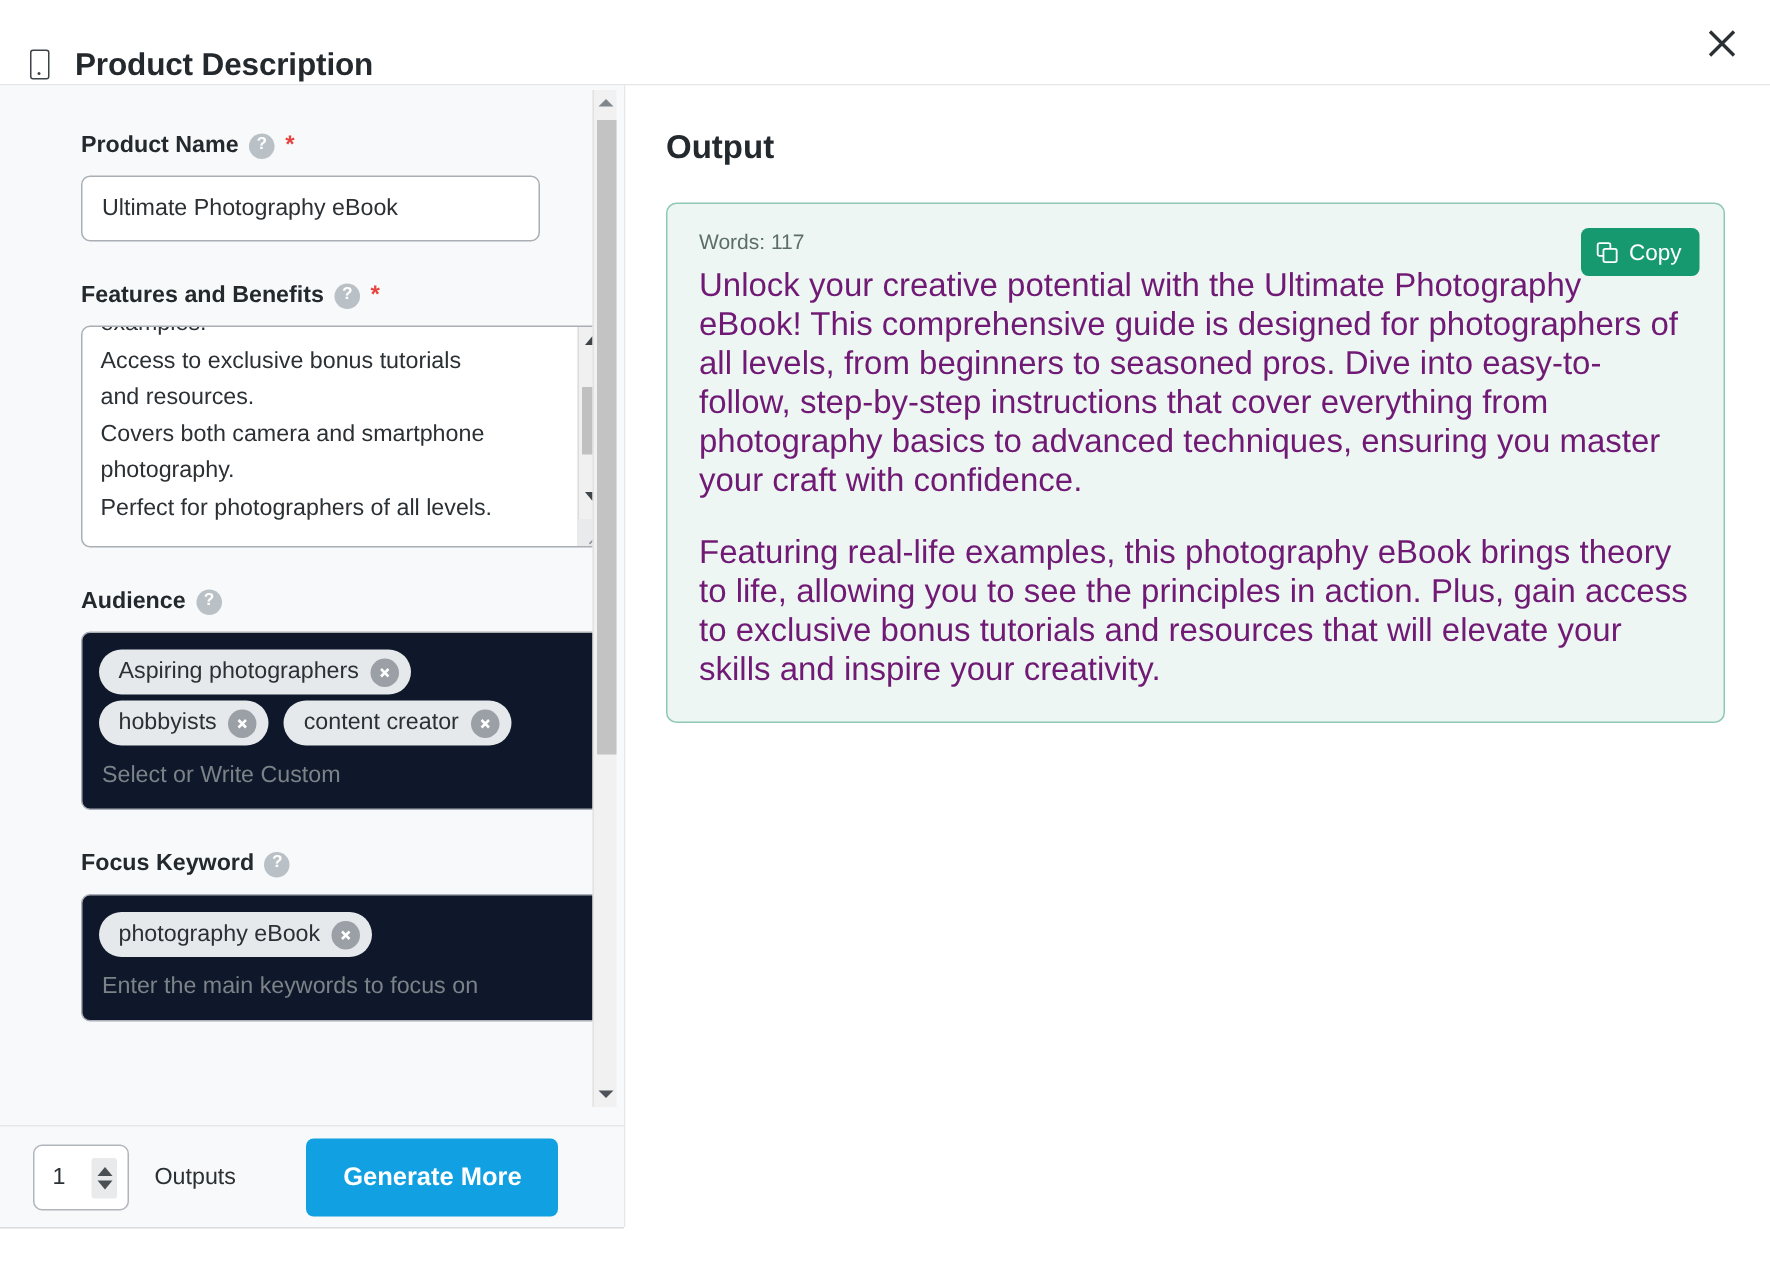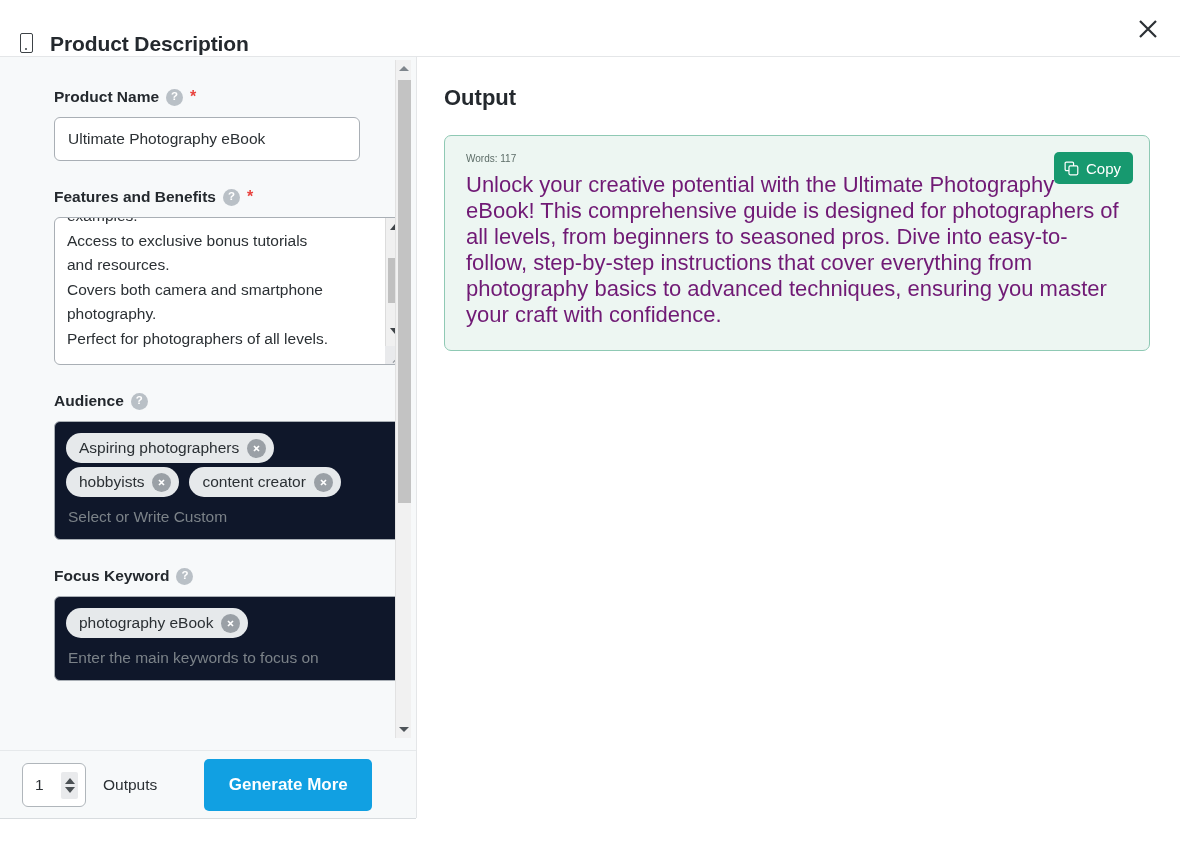--- a/index.html
+++ b/index.html
@@ -360,21 +360,21 @@
   }
   .output-card {
     position: relative;
     width: 706px;
     border: 1px solid #8fc9b4;
     border-radius: 7px;
     background: #edf6f2;
     padding: 17px 22px 22px 21px;
   }
   .words-count {
-    font-size: 10px;
+    font-size: 14px;
     color: #5d6d68;
     margin-bottom: 8px;
   }
   .copy-btn {
     position: absolute;
     right: 16px; top: 16px;
     height: 32px;
     background: #17996f;
     border: none;
     border-radius: 5px;
@@ -552,16 +552,17 @@
       <button class="copy-btn">
         <span class="copy-icon">
           <svg width="15" height="15" viewBox="0 0 16 16">
             <rect x="1.2" y="1.2" width="9" height="9" rx="1.3" fill="none" stroke="#ffffff" stroke-width="1.3"></rect>
             <rect x="5.3" y="5.3" width="9.4" height="9.4" rx="1.3" fill="#17996f" stroke="#ffffff" stroke-width="1.3"></rect>
           </svg>
         </span>
         <span>Copy</span>
       </button>
       <p class="out-para">Unlock your creative potential with the Ultimate Photography eBook! This comprehensive guide is designed for photographers of all levels, from beginners to seasoned pros. Dive into easy-to-follow, step-by-step instructions that cover everything from photography basics to advanced techniques, ensuring you master your craft with confidence.</p>
+      <p class="out-para">Featuring real-life examples, this photography eBook brings theory to life, allowing you to see the principles in action. Plus, gain access to exclusive bonus tutorials and resources that will elevate your skills and inspire your creativity.</p>
     </div>
   </div>
 
 </div>
 
 </body></html>

